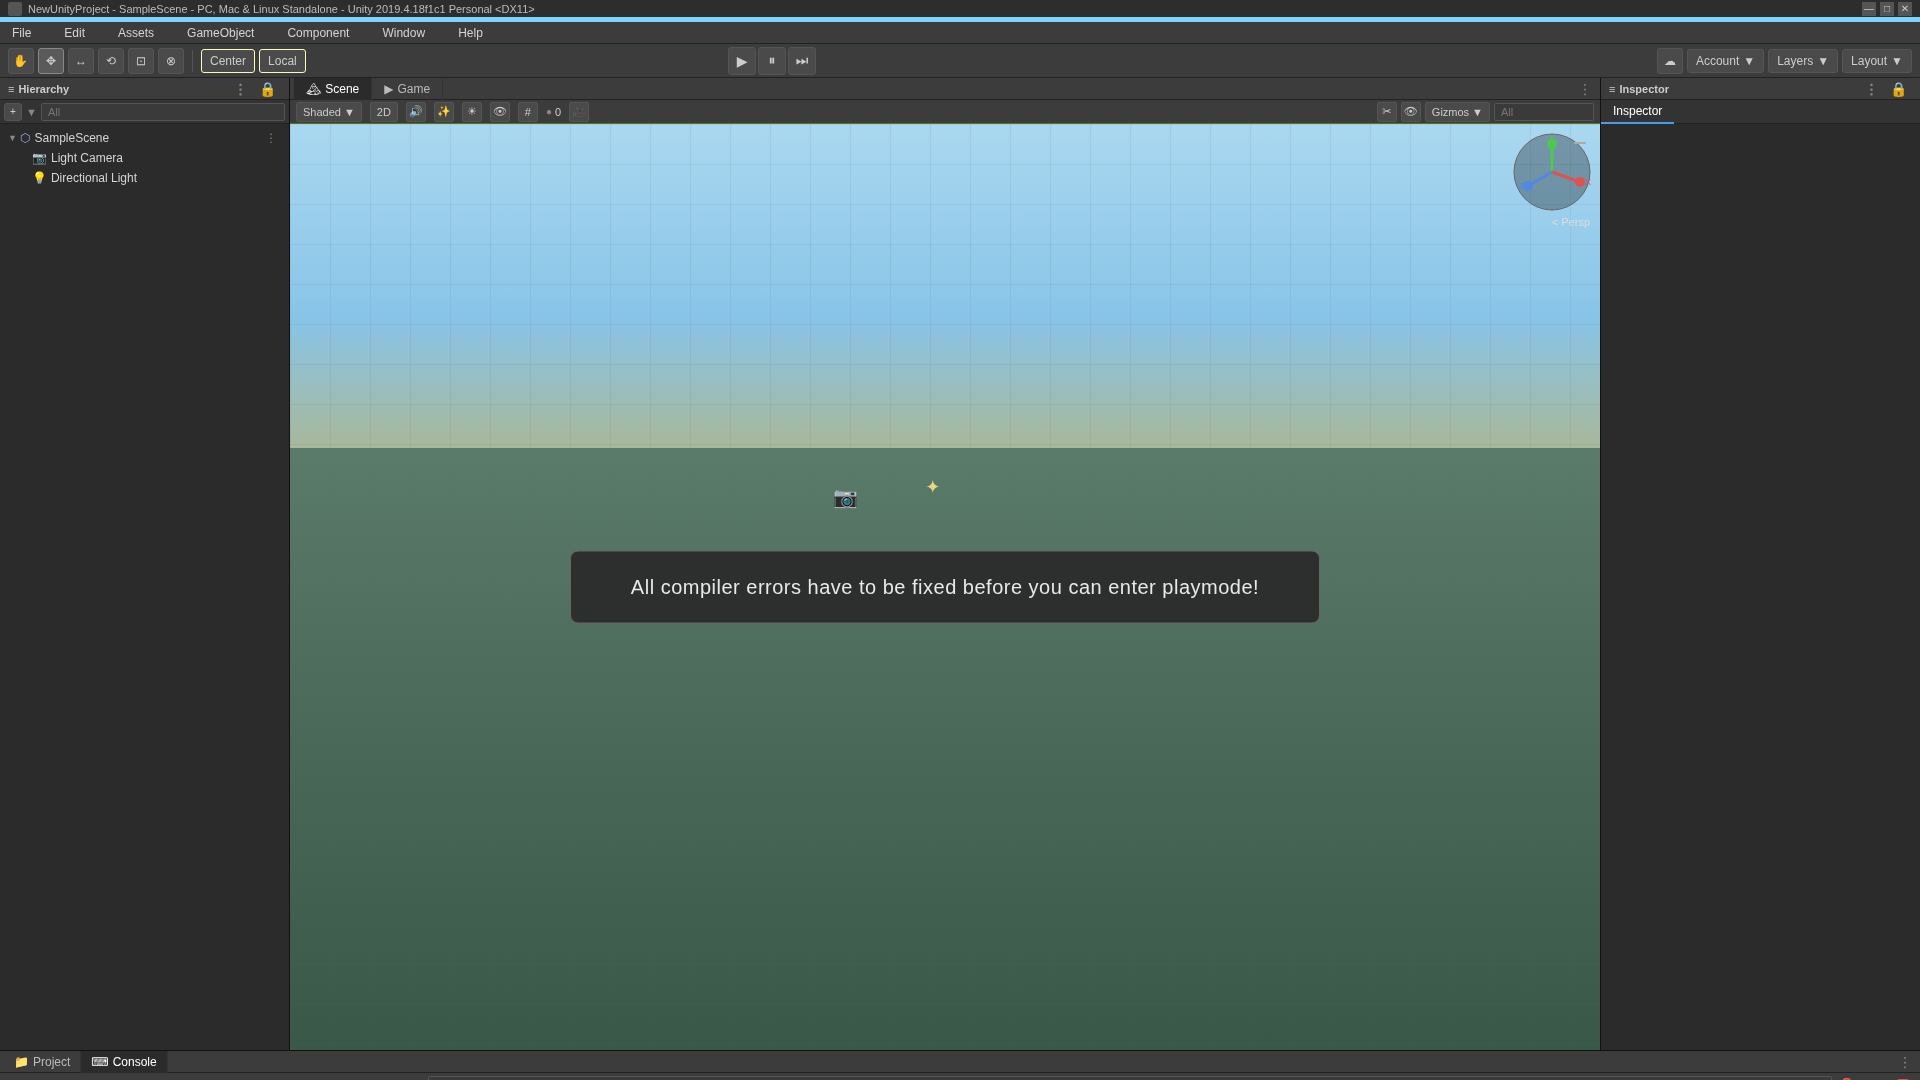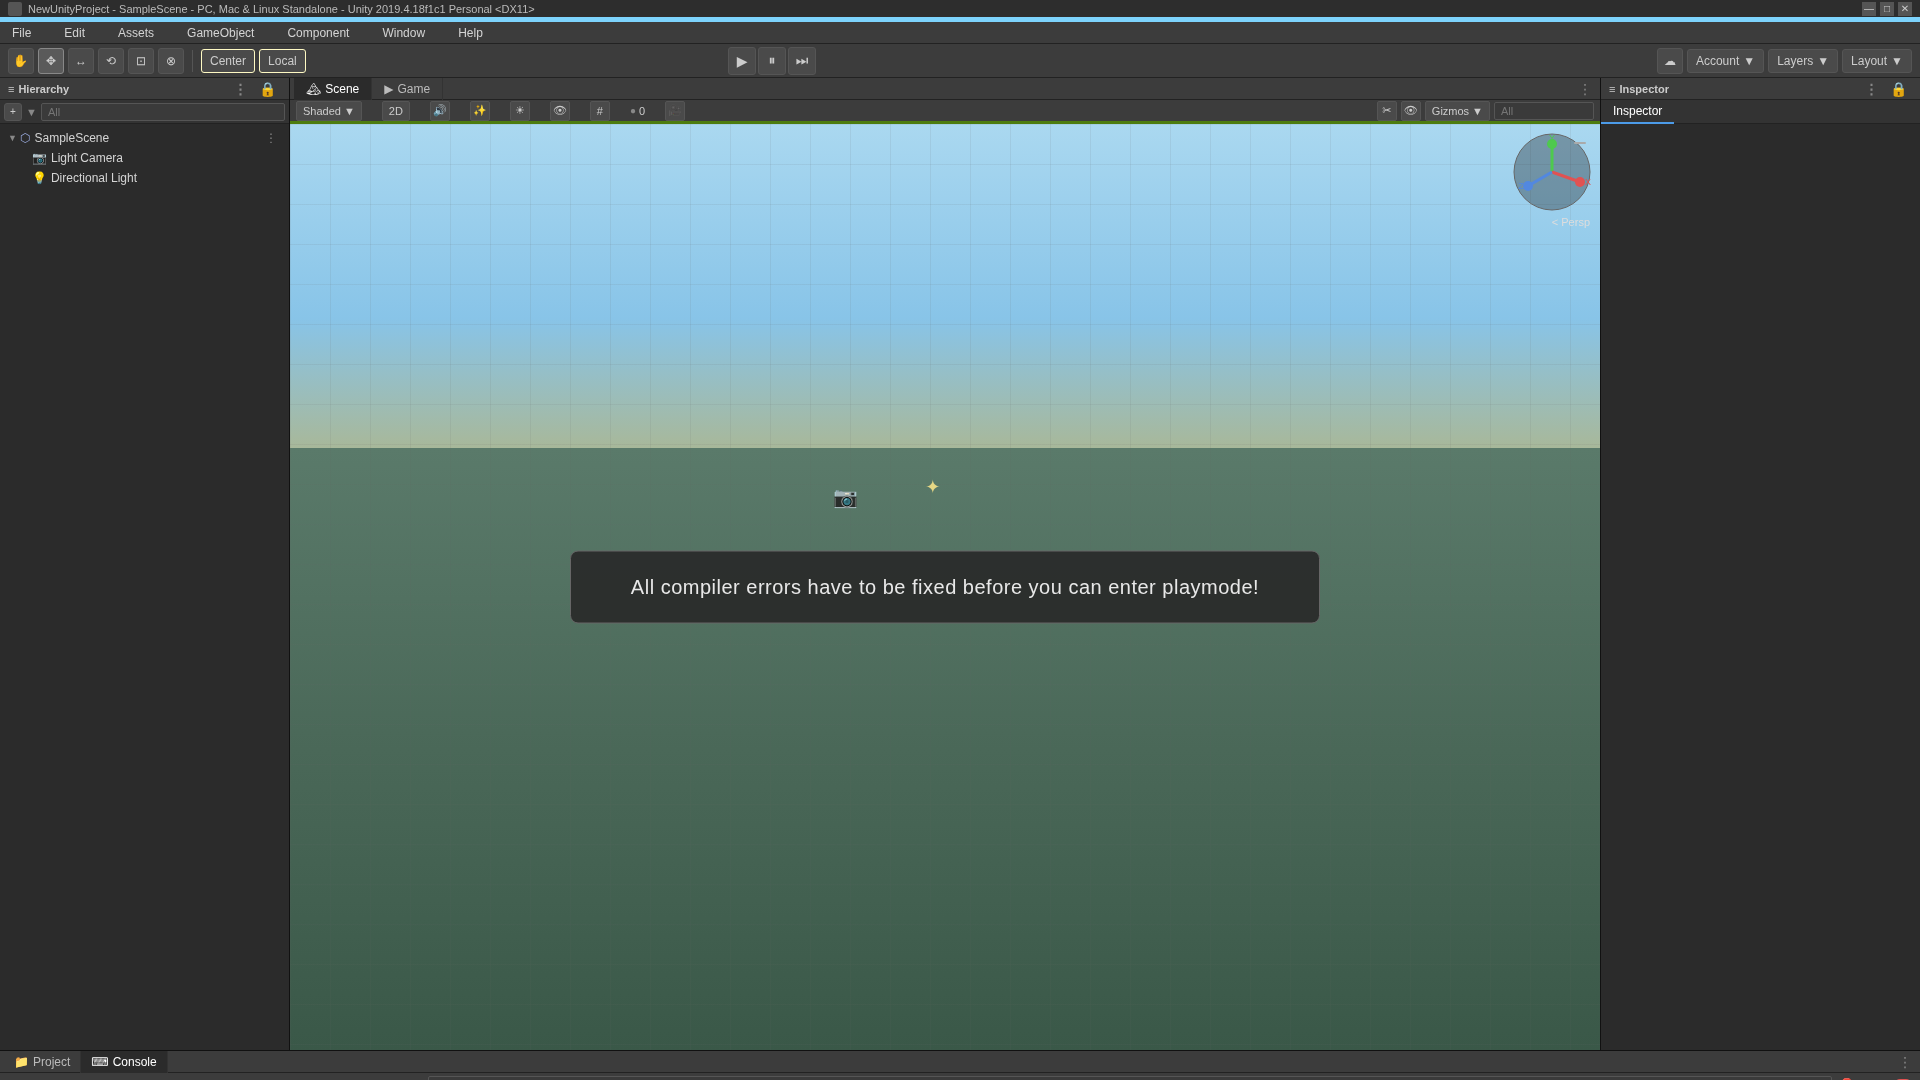--- a/index.html
+++ b/index.html
@@ -250,22 +250,22 @@
       color: #fff;
     }
 
     
     .scene-toolbar {
       height: 24px;
       background: #3c3c3c;
       display: flex;
       align-items: center;
       padding: 0 6px;
-      border-bottom: 3px solid #4d7c0f;
-      gap: 20px;
+      border-bottom: 1px solid #4d7c0f;
+      gap: 8px;
     }
     .scene-dropdown {
       height: 20px;
       background: #4a4a4a;
       border: 1px solid #555;
       border-radius: 2px;
       padding: 0 6px;
       font-size: 11px;
       color: #ccc;
       cursor: pointer;

